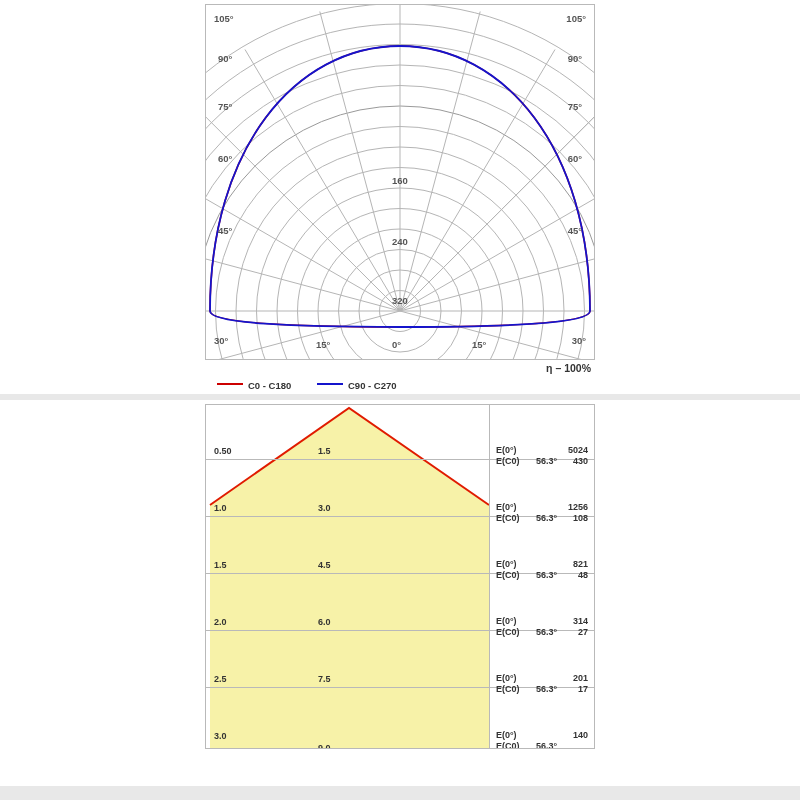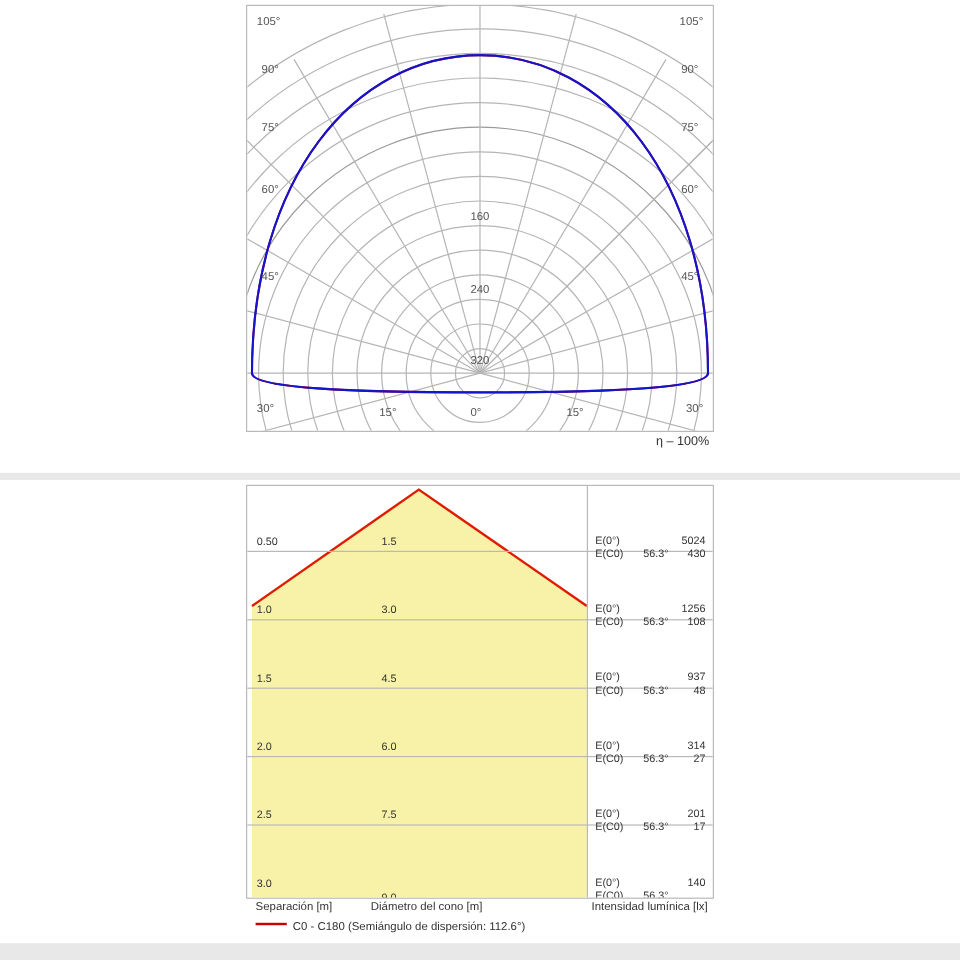--- a/index.html
+++ b/index.html
@@ -11,20 +11,21 @@
     width: 800px;
     height: 800px;
     font-family: "Liberation Sans", sans-serif;
     color: #333333;
     overflow: hidden;
   }
   .page {
     position: relative;
     width: 644px;
     height: 800px;
+    font-weight: bold;
   }
 
   
   .polar-block {
     position: relative;
     width: 800px;
     height: 394px;
     background: #ffffff;
   }
   .polar-frame {
@@ -260,20 +261,28 @@
       <div class="polar-label" style="left:266px; top:334px;">15°</div>
 
       <div class="polar-label" style="left:186px; top:170px;">160</div>
       <div class="polar-label" style="left:186px; top:231px;">240</div>
       <div class="polar-label" style="left:186px; top:290px;">320</div>
     </div>
 
     <div class="polar-legend">
       <div class="legend-cdklm">cd/klm</div>
       <div class="legend-eta">η – 100%</div>
+      <div class="legend-row">
+        <div class="legend-item" style="left:6px;">
+          <span class="legend-swatch"></span><span>C0 - C180</span>
+        </div>
+        <div class="legend-item" style="left:106px;">
+          <span class="legend-swatch blue"></span><span>C90 - C270</span>
+        </div>
+      </div>
     </div>
   </div>
 
   <div class="sep sep-top"></div>
 
   <div class="cone-block">
     <div class="cone-frame">
       <svg class="cone-svg" width="388" height="343" viewBox="0 0 388 343">
 
         <polygon points="143,3 4,100 4,343 283,343 283,100" fill="#f7f2a8" stroke="none"></polygon>
@@ -302,21 +311,21 @@
       <div class="cone-text ec0-label" style="top:108px;">E(C0)</div>
       <div class="cone-text ang-col" style="top:108px;">56.3°</div>
       <div class="cone-text val-col" style="top:97px;">1256</div>
       <div class="cone-text val-col" style="top:108px;">108</div>
 
       <div class="cone-text sep-col" style="top:155px;">1.5</div>
       <div class="cone-text dia-col" style="top:155px;">4.5</div>
       <div class="cone-text e0-label" style="top:154px;">E(0°)</div>
       <div class="cone-text ec0-label" style="top:165px;">E(C0)</div>
       <div class="cone-text ang-col" style="top:165px;">56.3°</div>
-      <div class="cone-text val-col" style="top:154px;">937</div>
+      <div class="cone-text val-col" style="top:154px;">821</div>
       <div class="cone-text val-col" style="top:165px;">48</div>
 
       <div class="cone-text sep-col" style="top:212px;">2.0</div>
       <div class="cone-text dia-col" style="top:212px;">6.0</div>
       <div class="cone-text e0-label" style="top:211px;">E(0°)</div>
       <div class="cone-text ec0-label" style="top:222px;">E(C0)</div>
       <div class="cone-text ang-col" style="top:222px;">56.3°</div>
       <div class="cone-text val-col" style="top:211px;">314</div>
       <div class="cone-text val-col" style="top:222px;">27</div>
 
@@ -330,24 +339,16 @@
 
       <div class="cone-text sep-col" style="top:326px;">3.0</div>
       <div class="cone-text dia-col" style="top:326px;margin-top:12px;">9.0</div>
       <div class="cone-text e0-label" style="top:325px;">E(0°)</div>
       <div class="cone-text ec0-label" style="top:336px;">E(C0)</div>
       <div class="cone-text ang-col" style="top:336px;">56.3°</div>
       <div class="cone-text val-col" style="top:325px;">140</div>
       <div class="cone-text val-col" style="top:336px;margin-top:40px;">12</div>
     </div>
 
-    <div class="cone-footer">
-      <div class="cf-sep">Separación [m]</div>
-      <div class="cf-dia">Diámetro del cono [m]</div>
-      <div class="cf-int">Intensidad lumínica [lx]</div>
-      <div class="cf-legend">
-        <span class="legend-swatch"></span><span>C0 - C180 (Semiángulo de dispersión: 112.6°)</span>
-      </div>
-    </div>
   </div>
 
   <div class="sep sep-bottom"></div>
 </div>
 
 </body></html>

